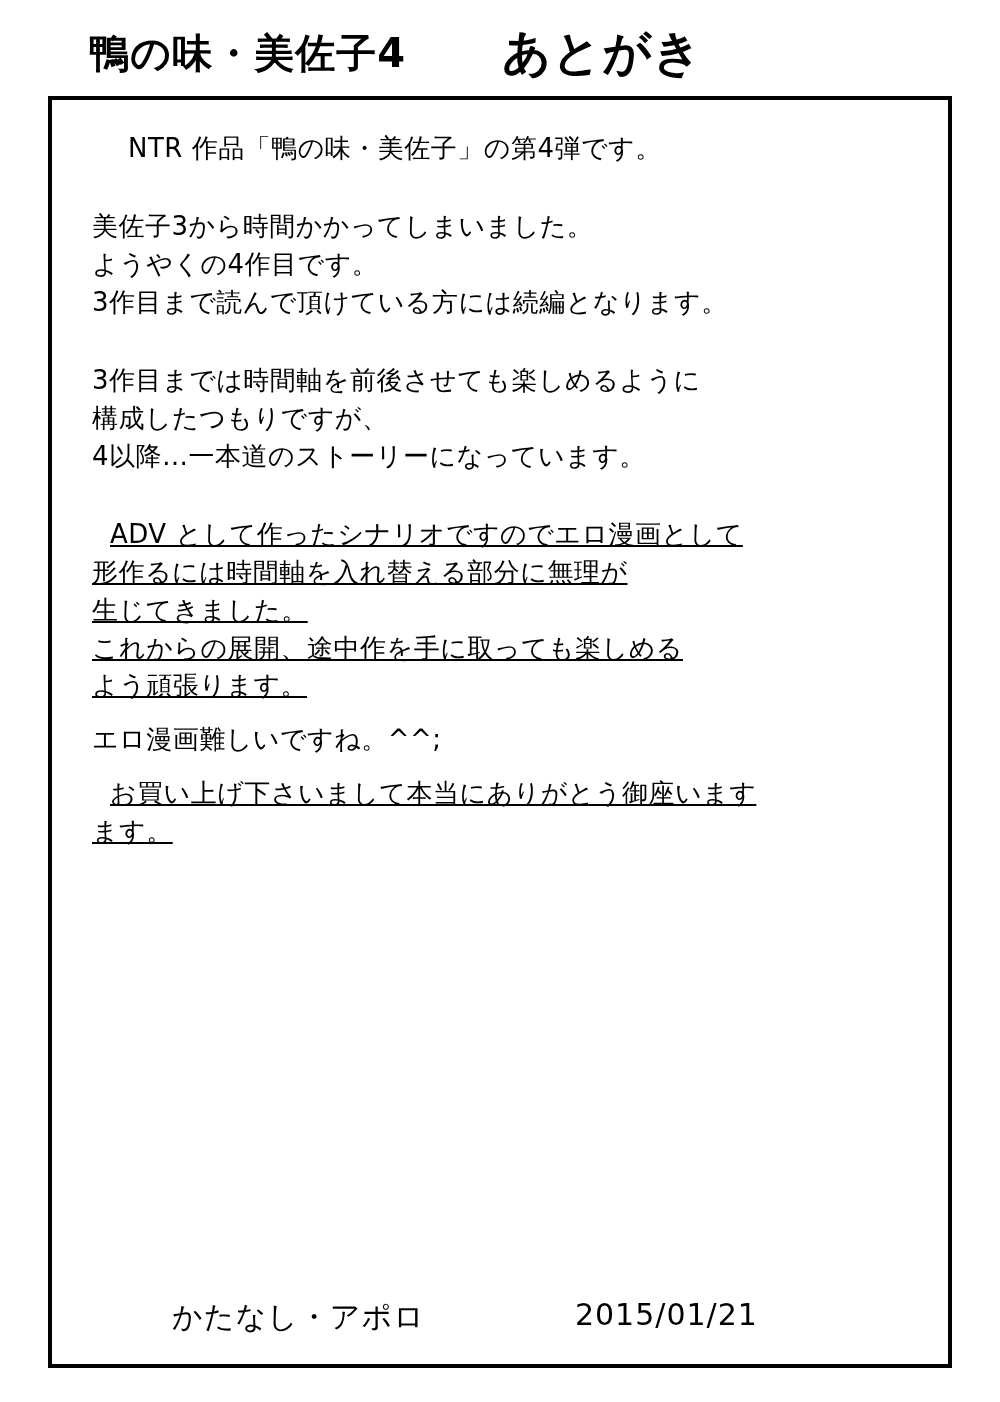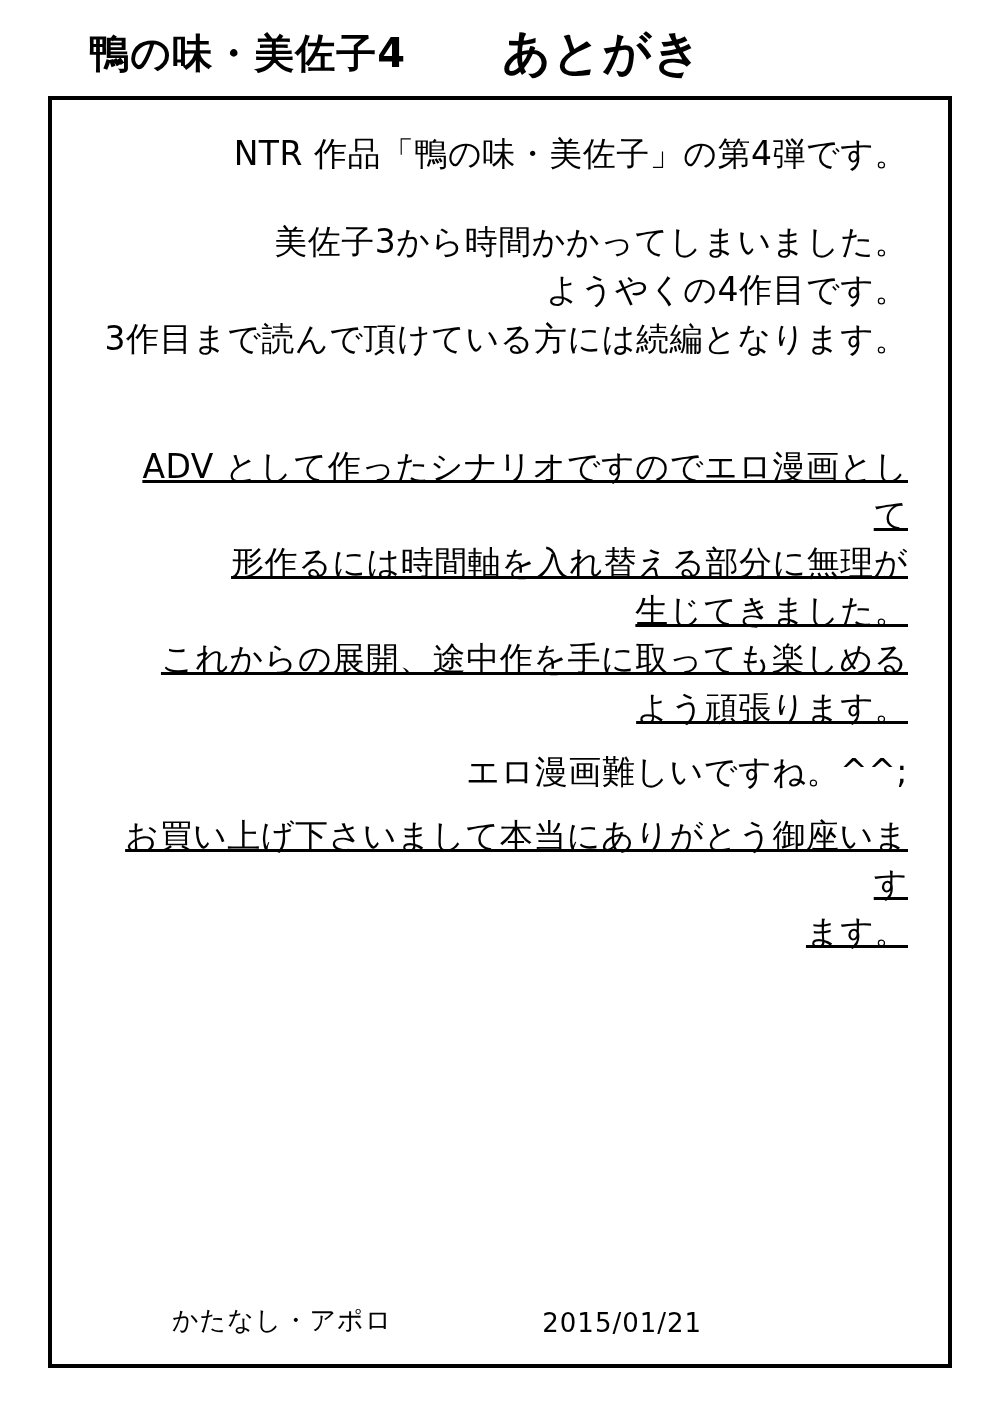--- a/index.html
+++ b/index.html
@@ -67,42 +67,41 @@
     position: absolute;
     left: 0;
     top: 0;
     right: 0;
     bottom: 0;
     padding: 30px 40px 0 40px;
     box-sizing: border-box;
   }
 
   .para {
-    font-size: 33px;
+    font-size: 26px;
     line-height: 1.46;
     letter-spacing: 0.5px;
     white-space: pre-line;
-    text-align: right;
   }
   .para.indent1 { text-indent: 36px; }
   .para.indent-small { text-indent: 18px; text-decoration: underline; }
 
   .spacer-lg { height: 40px; }
   .spacer-md { height: 30px; }
   .spacer-sm { height: 16px; }
 
   
   .footer {
     position: absolute;
     left: 40px;
     right: 40px;
     bottom: 26px;
     display: flex;
-    align-items: flex-end;
-    font-size: 26px;
+    align-items: flex-start;
+    font-size: 30px;
   }
   .footer-author {
     margin-left: 80px;
     letter-spacing: 1px;
   }
   .footer-date {
     margin-left: 150px;
     letter-spacing: 1px;
   }
 </style>
@@ -121,20 +120,23 @@
     <div class="content">
 
       <div class="para indent1">NTR 作品「鴨の味・美佐子」の第4弾です。</div>
       <div class="spacer-lg"></div>
 
       <div class="para">美佐子3から時間かかってしまいました。
 ようやくの4作目です。
 3作目まで読んで頂けている方には続編となります。</div>
       <div class="spacer-lg"></div>
 
+      <div class="para">3作目までは時間軸を前後させても楽しめるように
+構成したつもりですが、
+4以降…一本道のストーリーになっています。</div>
       <div class="spacer-lg"></div>
 
       <div class="para indent-small">ADV として作ったシナリオですのでエロ漫画として
 形作るには時間軸を入れ替える部分に無理が
 生じてきました。
 これからの展開、途中作を手に取っても楽しめる
 よう頑張ります。</div>
       <div class="spacer-sm"></div>
 
       <div class="para">エロ漫画難しいですね。^^;</div>

